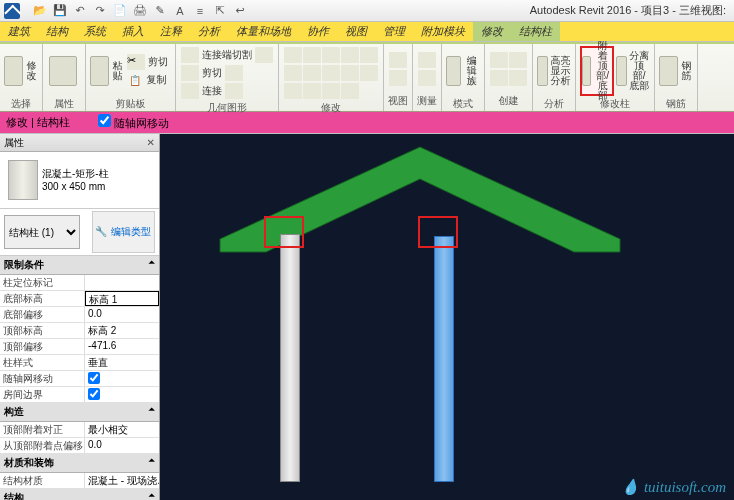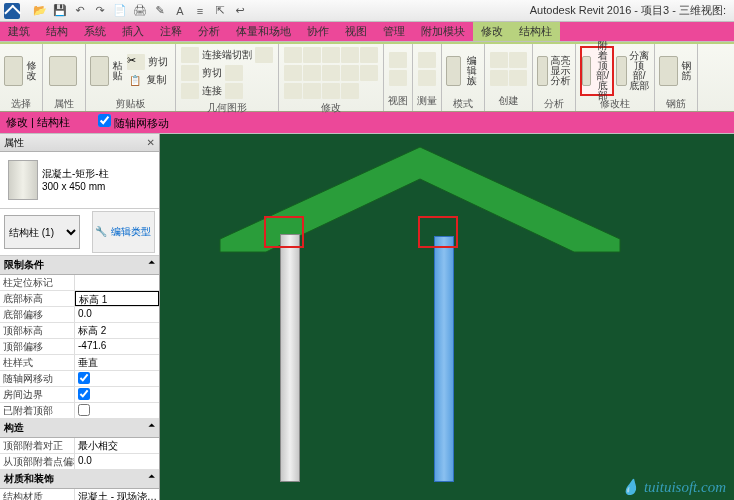--- a/index.html
+++ b/index.html
@@ -5,21 +5,21 @@
     * { margin: 0; padding: 0; box-sizing: border-box; font-family: "Microsoft YaHei", "Segoe UI", sans-serif; }
     body { width: 734px; height: 500px; background: #fff; overflow: hidden; font-size: 11px; position: relative; }
     
     .title-bar { height: 22px; background: linear-gradient(#fafafa,#e8e8e8); border-bottom: 1px solid #c0c0c0; display: flex; align-items: center; padding: 0 4px; }
     .title-bar .app-icon { width: 16px; height: 16px; background: #1e5aa0; border-radius: 2px; margin-right: 4px; display: flex; align-items: center; justify-content: center; }
     .title-bar .app-icon::before { content: ""; width: 10px; height: 10px; border-top: 2px solid #fff; border-right: 2px solid #fff; transform: rotate(-45deg) translate(-1px,2px); }
     .qa-icons { display: flex; gap: 4px; margin-left: 8px; }
     .qa-icons span { width: 16px; height: 16px; display: flex; align-items: center; justify-content: center; color: #555; font-size: 11px; }
     .title-text { margin-left: auto; color: #333; font-size: 11px; padding-right: 4px; white-space: nowrap; }
     
-    .menu-bar { height: 20px; background: #ec4899; display: flex; border-bottom: 1px solid #c0c0c0; }
+    .menu-bar { height: 20px; background: #fde047; display: flex; border-bottom: 1px solid #c0c0c0; font-style: italic; }
     .menu-bar span { padding: 2px 8px; color: #333; font-size: 11px; display: flex; align-items: center; }
     .menu-bar .active-tab { background: #b8d27e; }
     
     .ribbon { height: 70px; background: linear-gradient(#f7f8f2,#eef0e8); border-bottom: 1px solid #a0a080; display: flex; border-top: 2px solid #b8d27e; }
     .ribbon-group { border-right: 1px solid #c0c0c0; display: flex; flex-direction: column; padding: 2px 4px; }
     .ribbon-group .icons { flex: 1; display: flex; gap: 2px; align-items: center; }
     .ribbon-group .label { text-align: center; font-size: 10px; color: #555; padding: 1px 0; }
     .big-btn { width: 34px; height: 50px; display: flex; flex-direction: row; align-items: center; justify-content: center; gap: 2px; }
     .big-btn .ico { width: 28px; height: 30px; background: #e0e0d0; border: 1px solid #b0b0a0; border-radius: 2px; }
     .big-btn .txt { font-size: 10px; color: #333; text-align: center; line-height: 1; }
@@ -39,26 +39,26 @@
     .props-header .close { font-size: 10px; color: #555; }
     .type-sel { display: flex; padding: 8px; gap: 4px; background: #fff; border-bottom: 1px solid #ccc; align-items: center; }
     .type-sel .thumb { width: 30px; height: 40px; background: linear-gradient(90deg,#d0d0c8,#f0f0e8,#d0d0c8); border: 1px solid #aaa; }
     .type-sel .info { flex: 1; font-size: 10px; line-height: 1.3; }
     .inst-row { display: flex; padding: 2px 4px; border-bottom: 1px solid #ccc; background: #fff; align-items: center; }
     .inst-row select { flex: 1; font-size: 10px; height: 34px; border: 1px solid #aaa; }
     .inst-row .et { font-size: 10px; color: #0066cc; margin-left: 12px; border: 1px solid #ccc; padding: 13px 3px; background: #f0f0f0; text-align: center; }
     .prop-section { background: #e0e0e0; padding: 2px 4px; font-size: 10px; font-weight: bold; border-bottom: 1px solid #b0b0b0; display: flex; justify-content: space-between; }
     .prop-section::after { content: "⏶"; font-size: 8px; }
     .prop-row { display: flex; background: #fff; border-bottom: 1px solid #e0e0e0; font-size: 10px; height: 16px; }
-    .prop-row .k { width: 75px; padding: 1px 3px; color: #444; border-right: 1px solid #ddd; overflow: hidden; white-space: nowrap; }
+    .prop-row .k { width: 85px; padding: 1px 3px; color: #444; border-right: 1px solid #ddd; overflow: hidden; white-space: nowrap; }
     .prop-row .v { flex: 1; padding: 1px 3px; white-space: nowrap; overflow: hidden; }
     .prop-row input[type=checkbox] { margin: 0; width: 12px; height: 12px; }
     .prop-row.hl .v { border: 1px solid #000; }
     
-    .canvas { flex: 1; background: #14532d; position: relative; }
+    .canvas { flex: 1; background: #0f172a; position: relative; }
     
     .watermark { position: absolute; right: 8px; bottom: 4px; color: #3aa6c9; font-style: italic; font-size: 15px; opacity: 0.9; font-family: Georgia, serif; }
     .watermark::before { content: "💧 "; }
     
     
     .column { position: absolute; width: 20px; background: linear-gradient(90deg,#c8c8c8,#f0f0f0,#c8c8c8); border: 1px solid #888; }
     .column.sel { background: linear-gradient(90deg,#5aa0e0,#8ac0f0,#5aa0e0); border-color: #3070c0; }
     .roof { position: absolute; }
     .hl-box { position: absolute; border: 2px solid #e02020; }
   </style>
@@ -326,24 +326,20 @@
           <div class="v">垂直</div>
         </div>
         <div class="prop-row">
           <div class="k">随轴网移动</div>
           <div class="v"><input type="checkbox" checked="" style=""></div>
         </div>
         <div class="prop-row">
           <div class="k">房间边界</div>
           <div class="v"><input type="checkbox" checked="" style=""></div>
         </div>
-        <div class="prop-row">
-          <div class="k">已附着顶部</div>
-          <div class="v"><input type="checkbox" style=""></div>
-        </div>
         <div class="prop-section">构造</div>
         <div class="prop-row">
           <div class="k">顶部附着对正</div>
           <div class="v">最小相交</div>
         </div>
         <div class="prop-row">
           <div class="k">从顶部附着点偏移</div>
           <div class="v">0.0</div>
         </div>
         <div class="prop-section">材质和装饰</div>

